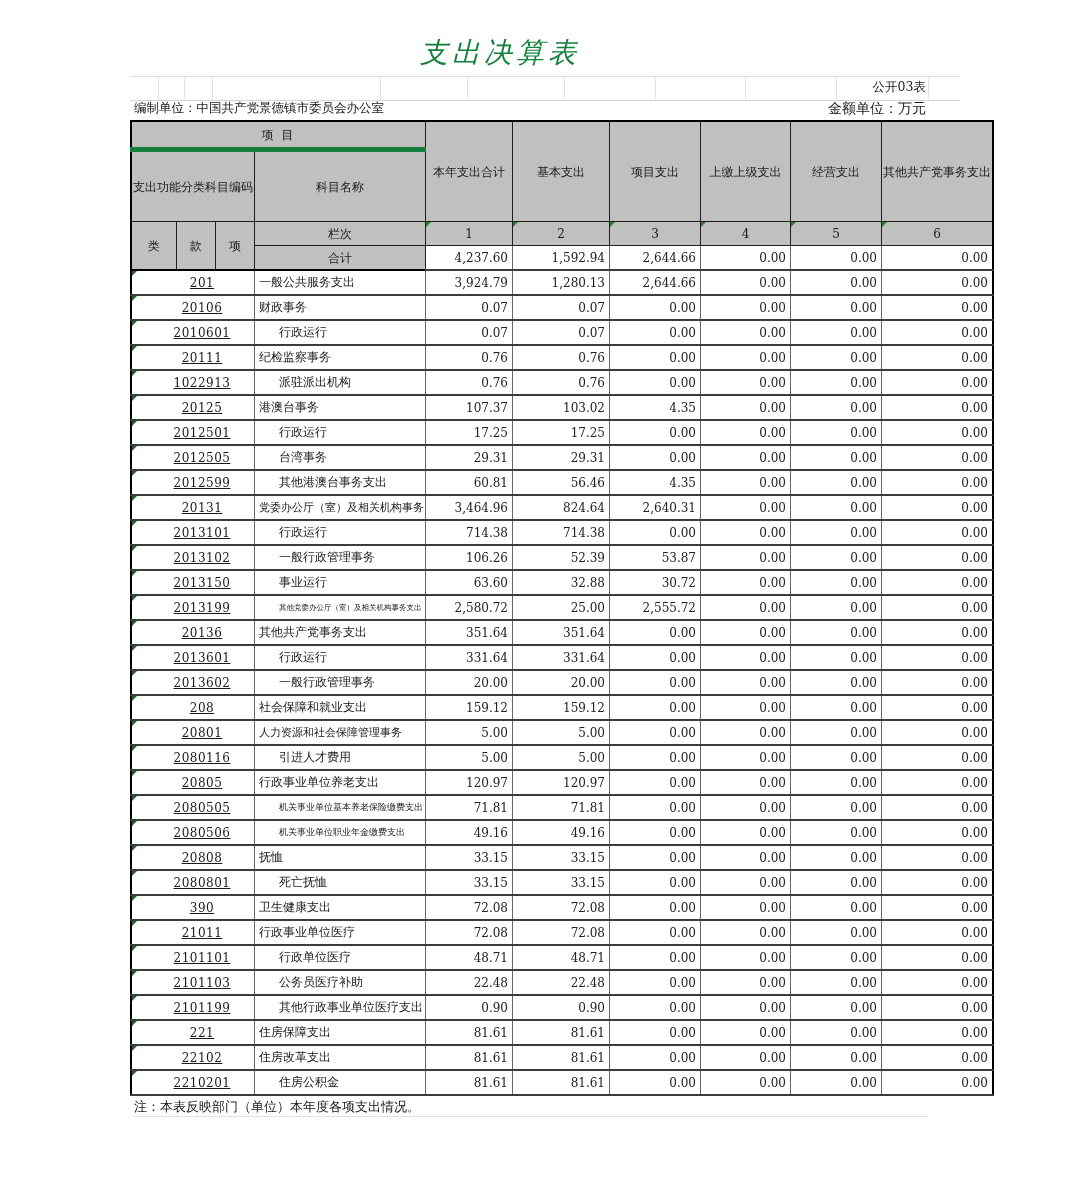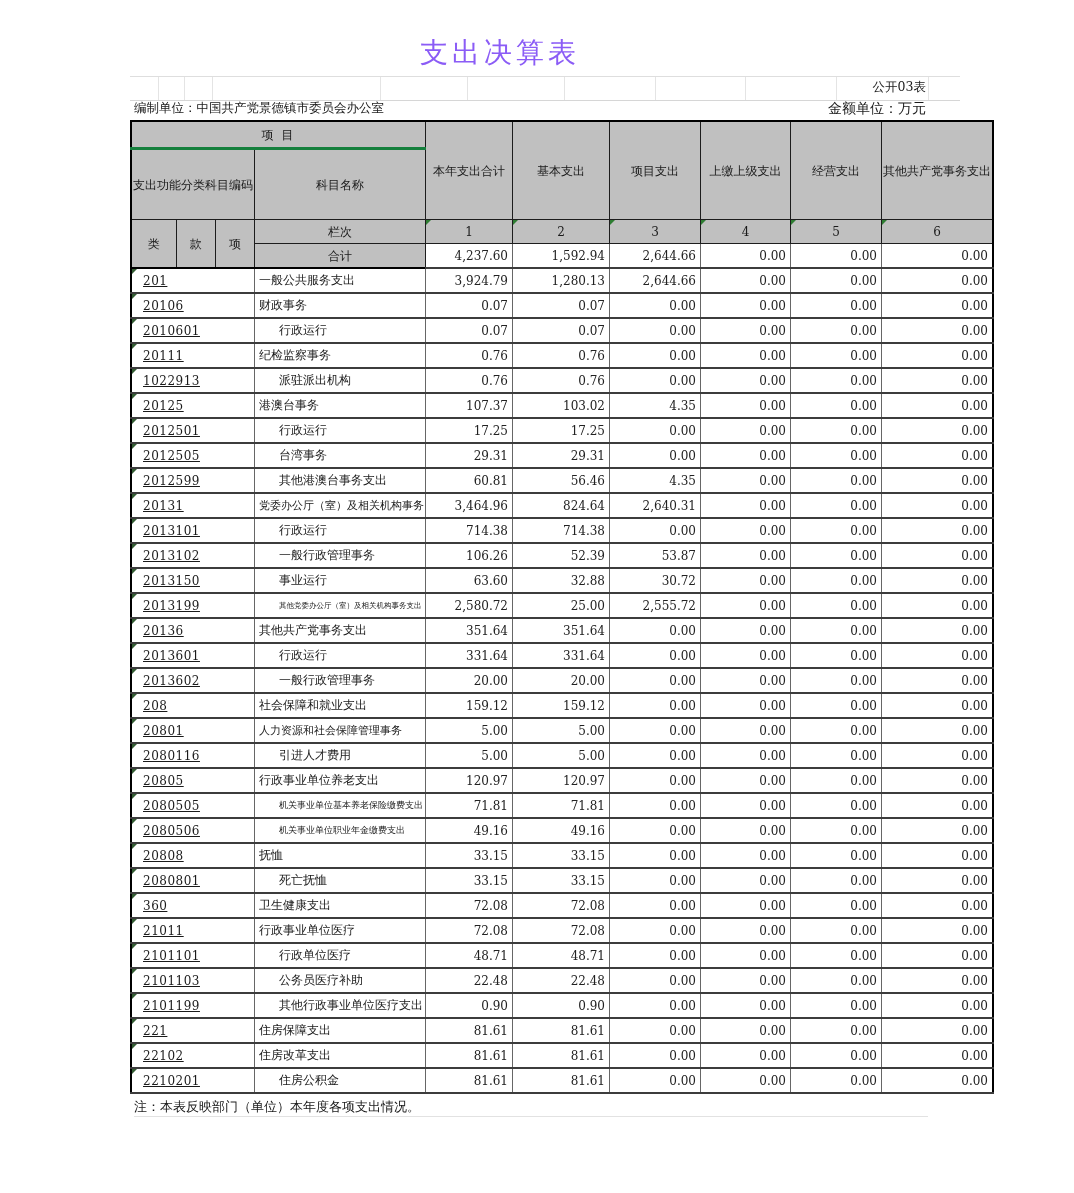--- a/index.html
+++ b/index.html
@@ -3,56 +3,56 @@
 <meta charset="utf-8">
 <style>
   html,body { margin:0; padding:0; background:#ffffff; }
   .page {
     position:relative; width:1074px; height:1193px; background:#ffffff;
     font-family:"DejaVu Serif","Liberation Serif",serif; color:#1a1a1a;
     overflow:hidden;
   }
   .title {
     position:absolute; top:34px; left:0; width:1000px; text-align:center;
-    font-size:28px; letter-spacing:4px; color:#8b5cf6;
+    font-size:28px; letter-spacing:4px; color:#15803d;font-style:italic;
   }
   
   .grid-row-a {
     position:absolute; left:130px; top:76px; width:830px; height:23px;
     border-top:1px solid #dedede; border-bottom:1px solid #d6d6d6;
   }
   .grid-row-a .v { position:absolute; top:0; bottom:0; width:1px; background:#e4e4e4; }
   .doc-no { position:absolute; top:79px; right:148px; font-size:12.5px;text-align:right; }
   .unit-label { position:absolute; top:100px; left:134px; font-size:12.5px; }
   .year-label { position:absolute; top:100px; left:440px; width:160px; text-align:center; font-size:12.5px;margin-top:48px; }
   .amount-unit { position:absolute; top:100px; right:148px; font-size:14px; }
 
   table.main {
     position:absolute; left:130px; top:120px;
     border-collapse:collapse; table-layout:fixed;
     border:2px solid #000;
   }
   table.main td { position:relative; overflow:hidden; white-space:nowrap; }
   .hdr { background:#c0c0c0; text-align:center; vertical-align:middle;
          font-size:12px; border:1px solid #1d1d1d; white-space:normal; line-height:1.5; }
-  .hdr.project { border-bottom:3px solid #15803d; letter-spacing:2px; }
+  .hdr.project { border-bottom:5px solid #15803d; letter-spacing:2px; }
   tr.r-cols td { height:67px; }
   tr.r-top td { height:23px; }
   tr.r-lanci td { height:21px; }
   tr.r-total td { height:21px; }
   tr.r-total { border-bottom:2px solid #000;border-radius:6px; }
   .num {
     background:#fff; text-align:right; padding-right:4px; font-size:12px;
     border:1px solid #666; border-bottom:2px solid #3c3c3c;
     color:#222;
   }
   tr.r-total .num { border-top:1px solid #1d1d1d; }
   tbody.data td { height:21px; }
   .code-cell {
-    background:#fff; font-size:12px; text-align:left; padding-left:11px;
+    background:#fff; font-size:12px; text-align:center; padding-left:19px;
     border:1px solid #666; border-bottom:2px solid #3c3c3c;
   }
   .code-text { text-decoration:underline; letter-spacing:0.5px; }
   .name-cell {
     background:#fff; font-size:12px; text-align:left; padding-left:4px;
     border:1px solid #666; border-bottom:2px solid #3c3c3c;
   }
   .name-cell.lvl3 { padding-left:24px; }
   .name-cell.sz-md { font-size:11px; }
   .name-cell.sz-sm { font-size:9px; }
@@ -386,21 +386,21 @@
           <td colspan="3" class="code-cell"><span class="tri dark"></span><span class="code-text">2080801</span></td>
           <td class="name-cell lvl3 sz-n">死亡抚恤</td>
           <td class="num">33.15</td>
           <td class="num">33.15</td>
           <td class="num">0.00</td>
           <td class="num">0.00</td>
           <td class="num">0.00</td>
           <td class="num">0.00</td>
         </tr>
         <tr>
-          <td colspan="3" class="code-cell"><span class="tri dark"></span><span class="code-text">360</span></td>
+          <td colspan="3" class="code-cell"><span class="tri dark"></span><span class="code-text">390</span></td>
           <td class="name-cell lvl1 sz-n">卫生健康支出</td>
           <td class="num">72.08</td>
           <td class="num">72.08</td>
           <td class="num">0.00</td>
           <td class="num">0.00</td>
           <td class="num">0.00</td>
           <td class="num">0.00</td>
         </tr>
         <tr>
           <td colspan="3" class="code-cell"><span class="tri dark"></span><span class="code-text">21011</span></td>

